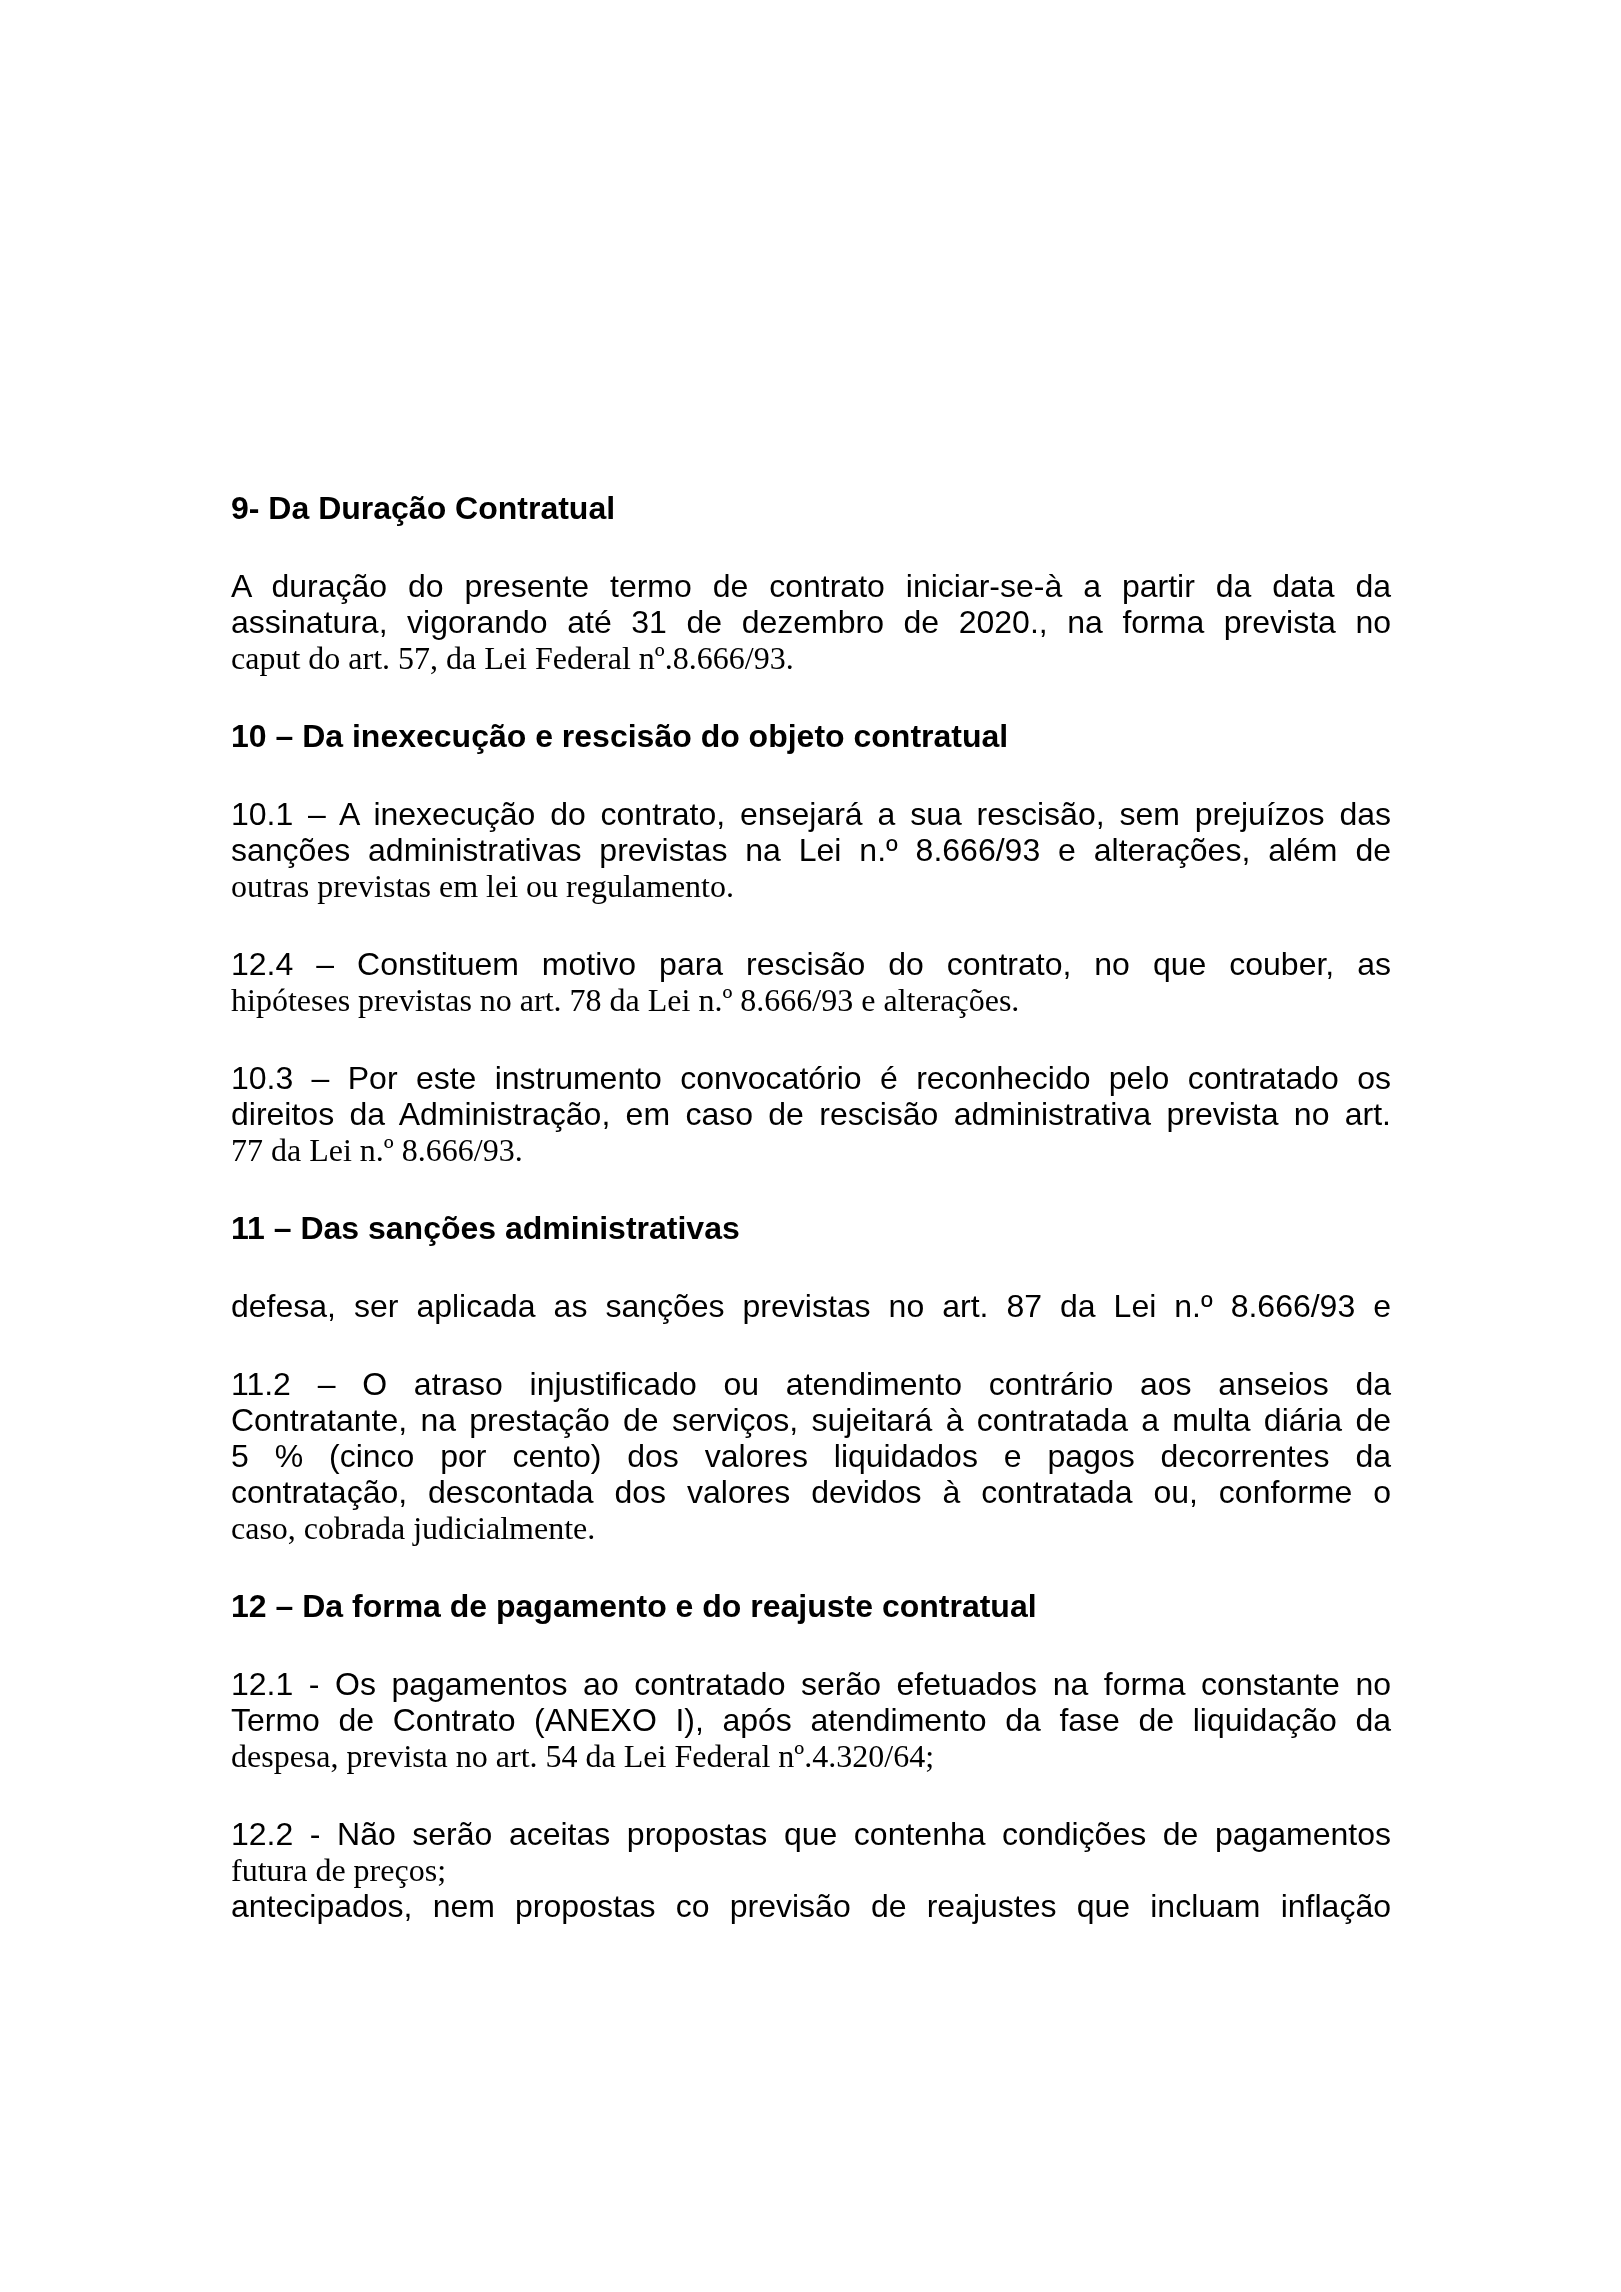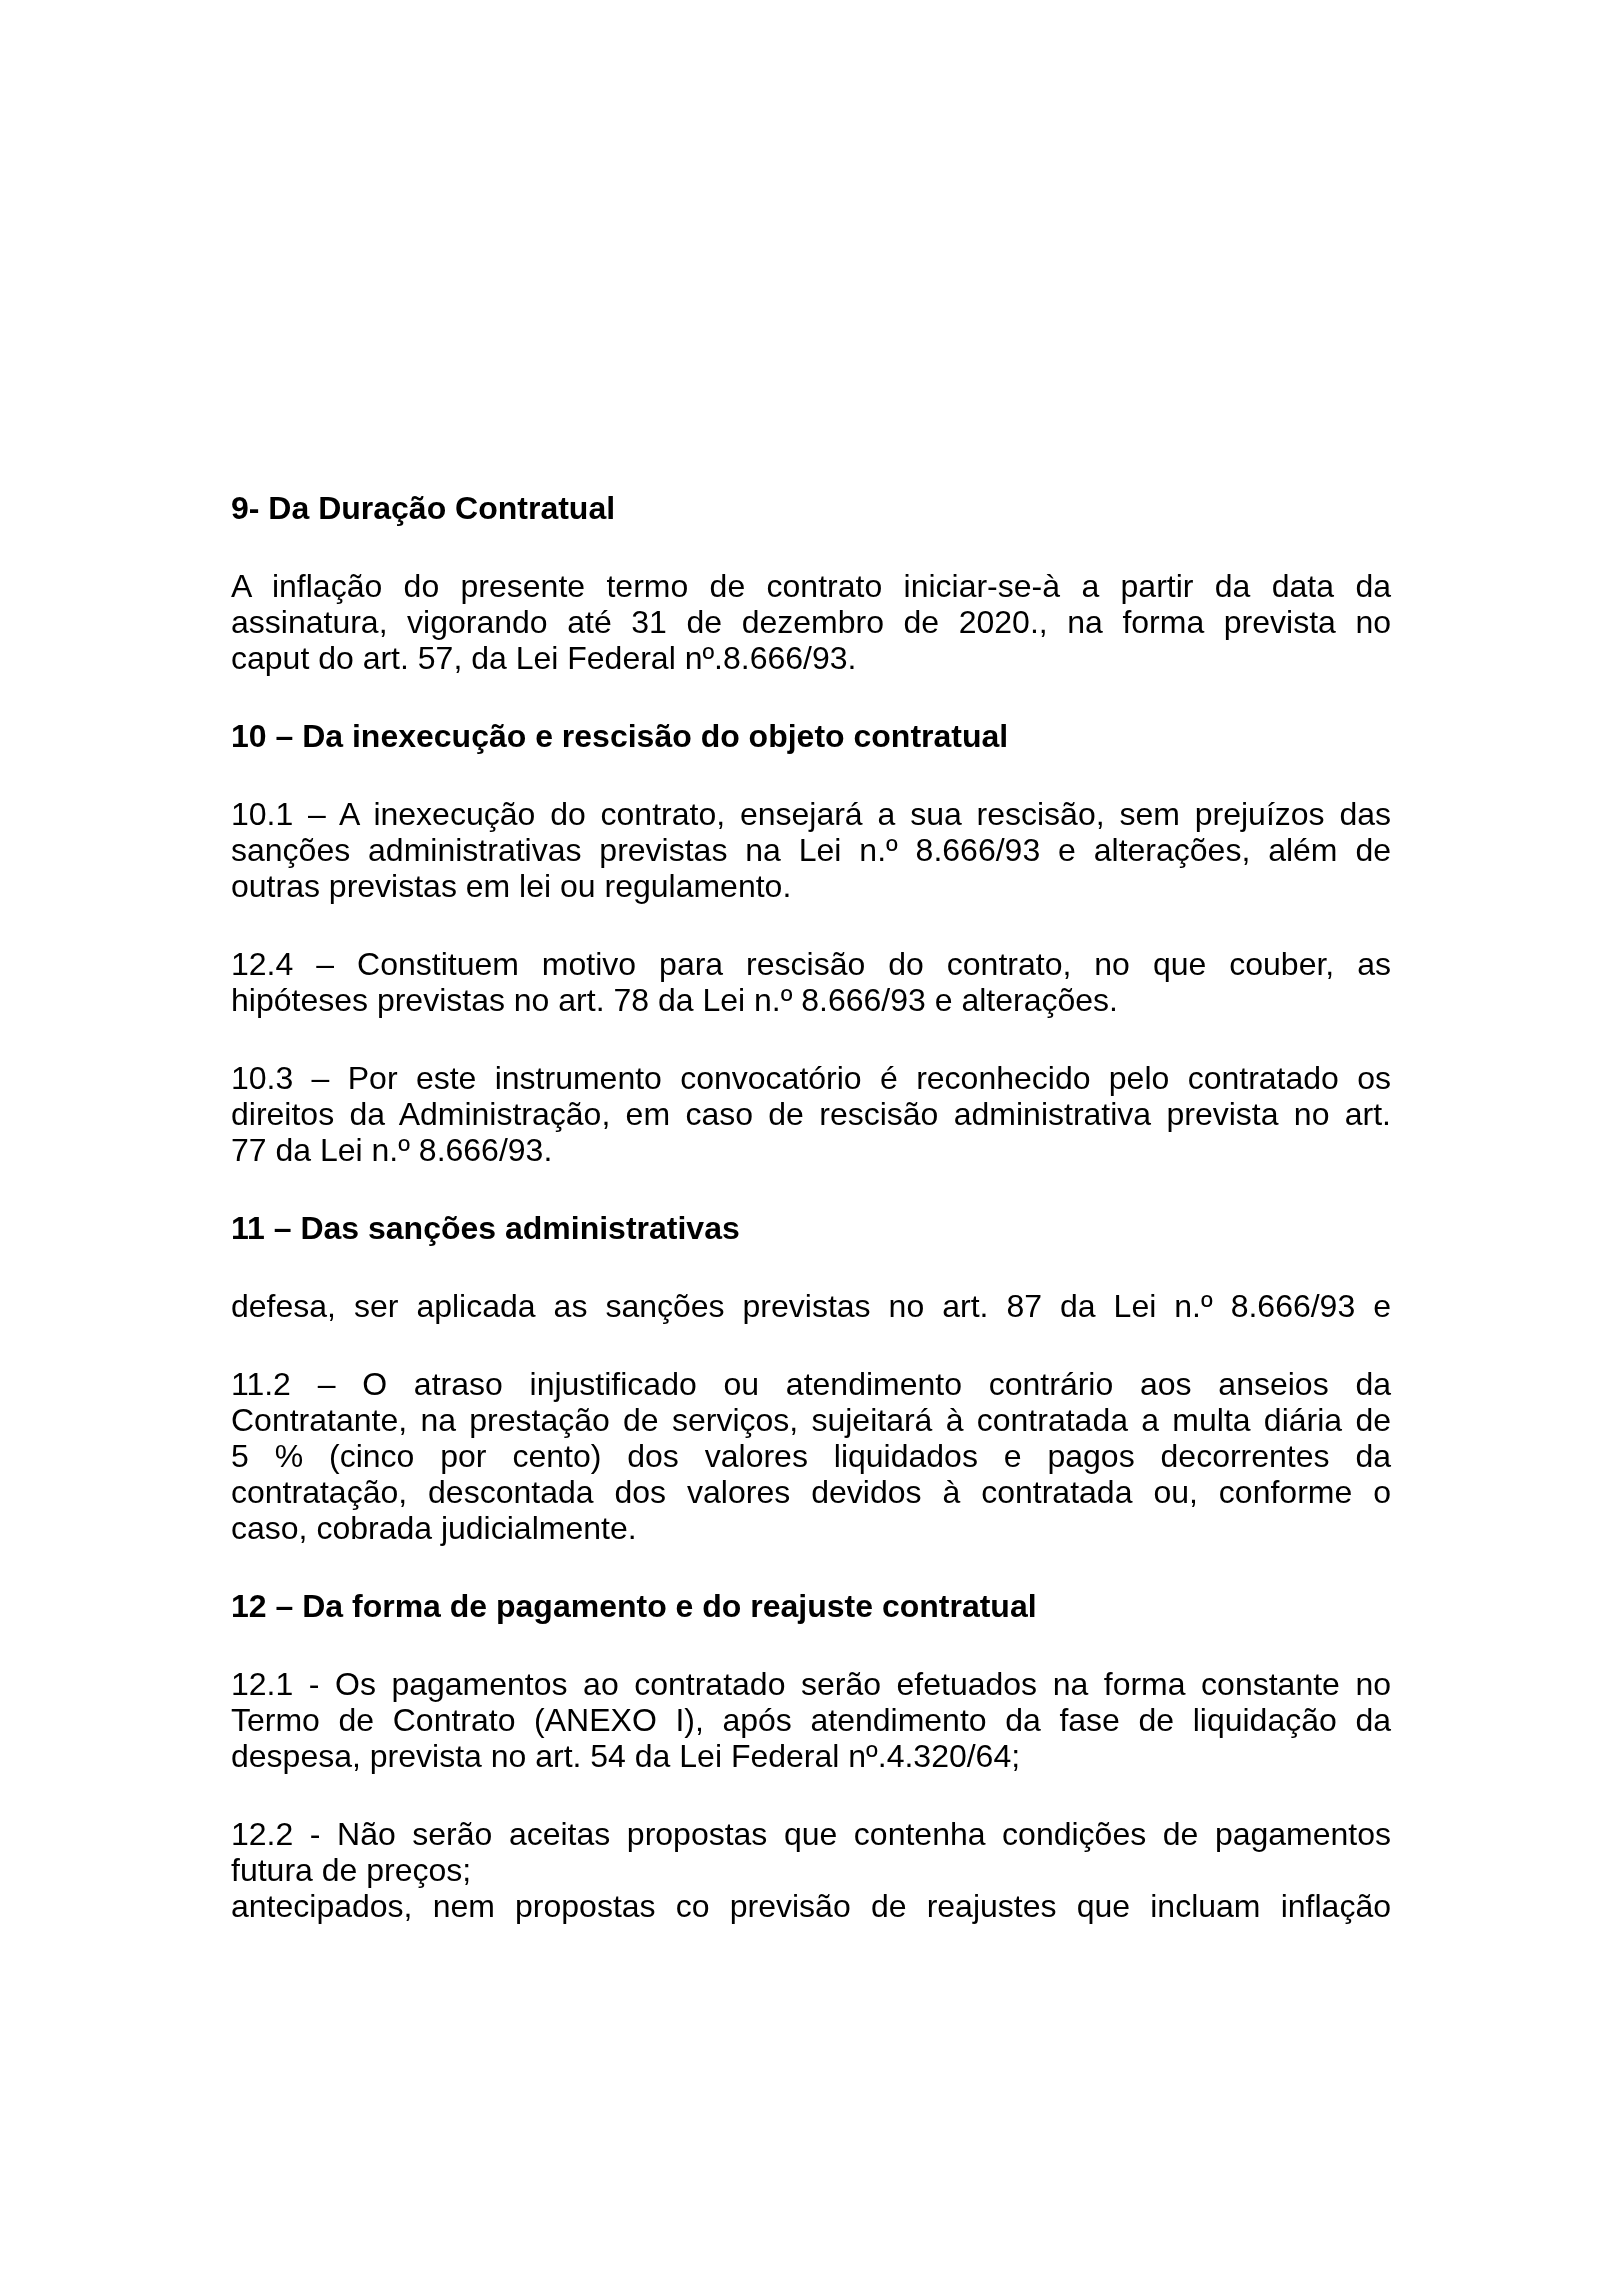--- a/index.html
+++ b/index.html
@@ -35,33 +35,34 @@
   }
   .para { margin: 0 0 42px 0; }
   .extra-gap { margin-top: 31px; }
   .line {
     text-align: justify;
     text-align-last: justify;
     text-justify: inter-word;
   }
   .line.last {
     text-align-last: left;
+    font-family: Liberation Serif, serif;
   }
   .bold { font-weight: normal; }
 </style>
 </head>
 <body>
 
 <div class="page">
   <div class="content">
 
     <div class="heading">9- Da Duração Contratual</div>
 
     <div class="para">
-      <div class="line">A inflação do presente termo de contrato iniciar-se-à a partir da data da</div>
+      <div class="line">A duração do presente termo de contrato iniciar-se-à a partir da data da</div>
       <div class="line">assinatura, vigorando até 31 de dezembro de 2020.,  na forma prevista no</div>
       <div class="line last">caput do art. 57,  da Lei Federal nº.8.666/93.</div>
     </div>
 
     <div class="heading extra-gap">10 – Da inexecução e rescisão do objeto contratual</div>
 
     <div class="para">
       <div class="line">10.1 – A inexecução do contrato, ensejará a sua rescisão, sem prejuízos das</div>
       <div class="line">sanções administrativas previstas na Lei n.º 8.666/93 e alterações, além de</div>
       <div class="line last">outras previstas em lei ou regulamento.</div>

